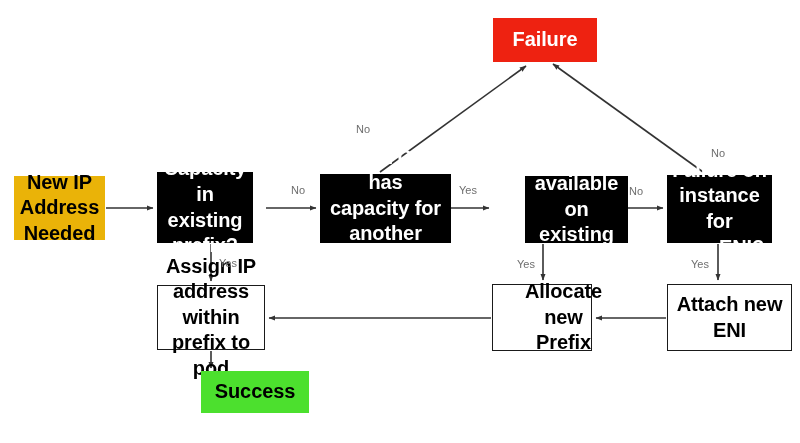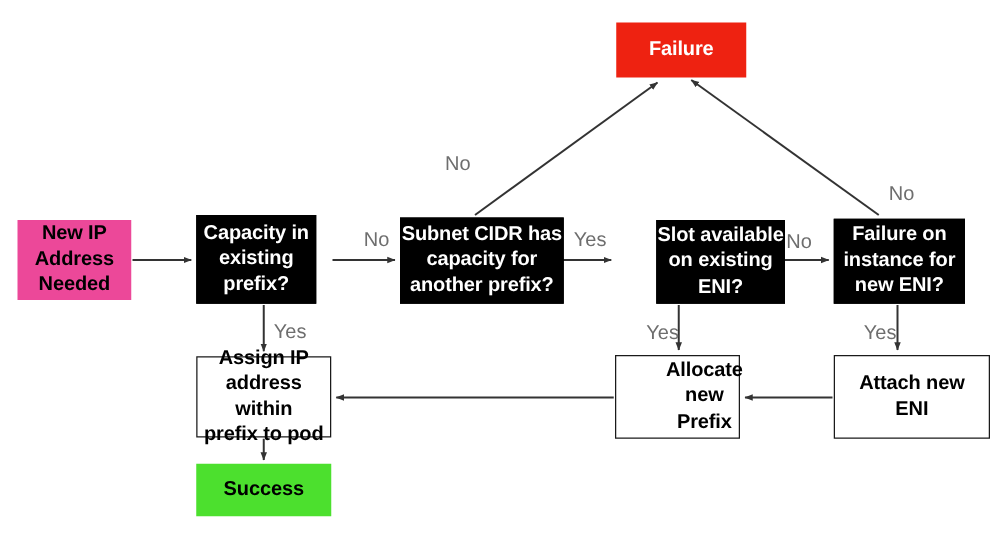--- a/index.html
+++ b/index.html
@@ -16,53 +16,54 @@
     font-family: "Liberation Sans", sans-serif;
   }
   .node {
     position: absolute;
     box-sizing: border-box;
     display: flex;
     align-items: center;
     justify-content: center;
     text-align: center;
     font-weight: bold;
-    font-size: 16px;
+    font-size: 20px;
     line-height: 1.28;
     letter-spacing: -0.1px;
     white-space: pre-line;
   }
   .node.decision {
     background: #000000;
     color: #ffffff;
     border: 1px solid #000000;
   }
   .node.process {
     background: #ffffff;
     color: #000000;
     border: 1.5px solid #1a1a1a;
   }
   .node.start {
-    background: #ec4899;
+    background: #eab308;
     color: #000000;
     border: none;
   }
   .node.terminal-fail {
     background: #ee2211;
     color: #ffffff;
     border: none;
   }
   .node.terminal-ok {
     background: #4ce02e;
     color: #000000;
     border: none;
+    margin-left: 44px;
   }
   .edge-label {
     position: absolute;
-    font-size: 16px;
+    font-size: 11px;
     color: #6e6e6e;
     font-family: "Liberation Sans", sans-serif;
     white-space: nowrap;
     line-height: 1;
   }
   svg.edges {
     position: absolute;
     left: 0;
     top: 0;
     width: 800px;

